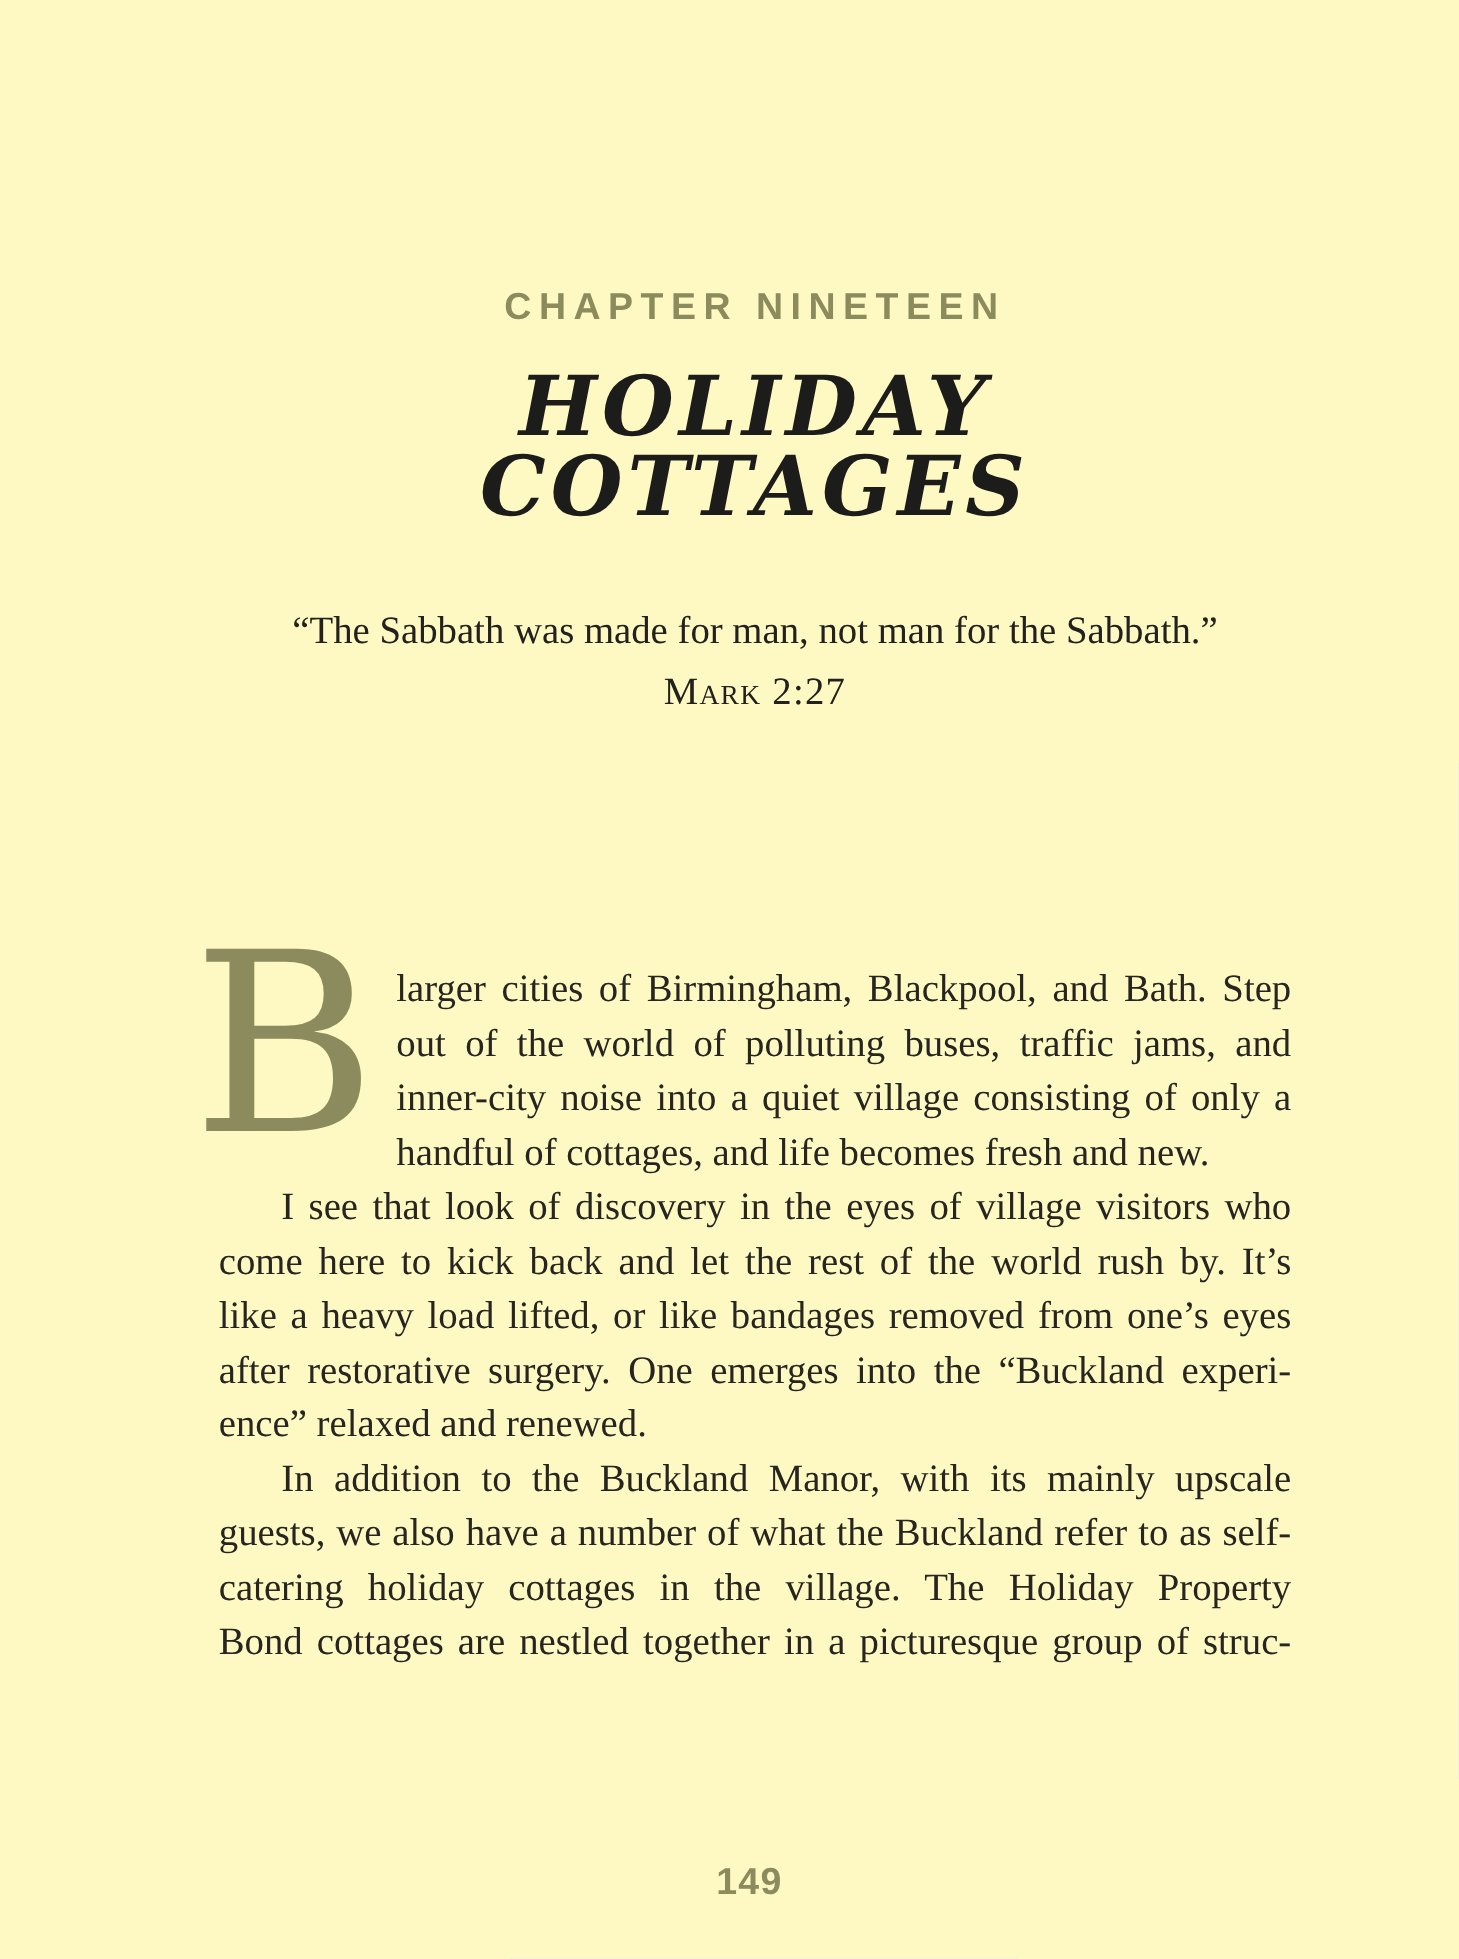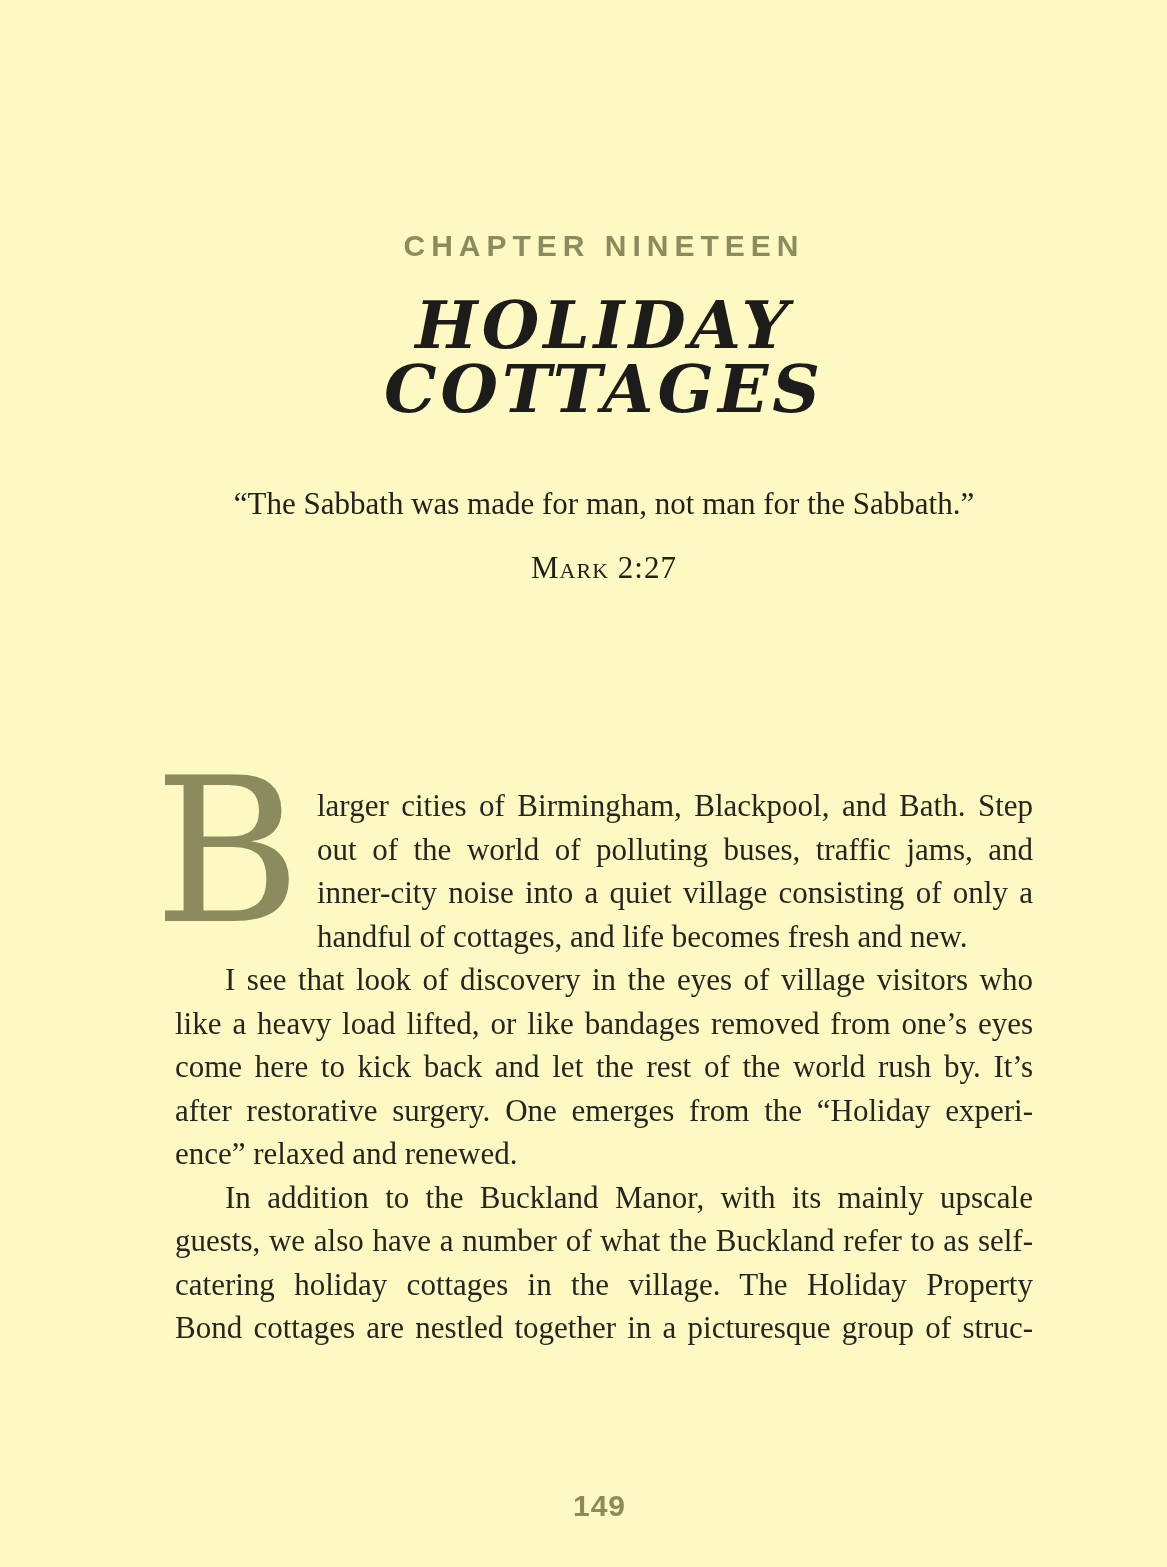--- a/index.html
+++ b/index.html
@@ -45,21 +45,21 @@
     color: #1c1c1a;
   }
   .epigraph {
     margin-top: 64px;
     text-align: center;
     font-size: 31px;
     line-height: 1.2;
     color: #22211d;
   }
   .epigraph-source {
-    margin-top: 28px;
+    margin-top: 13px;
     text-align: center;
     font-variant: small-caps;
     font-size: 31px;
     letter-spacing: 1px;
     color: #22211d;
   }
   .body-text {
     margin-top: 198px;
     font-size: 31px;
   }
@@ -128,23 +128,23 @@
         <span class="dropcap-spacer"></span>
         <span class="dropcap-letter">B</span>
         <div class="line">larger cities of Birmingham, Blackpool, and Bath. Step</div>
         <div class="line">out of the world of polluting buses, traffic jams, and</div>
         <div class="line">inner-city noise into a quiet village consisting of only a</div>
         <div class="line last">handful of cottages, and life becomes fresh and new.</div>
       </div>
 
       <div class="paragraph">
         <div class="line indent">I see that look of discovery in the eyes of village visitors who</div>
+        <div class="line">come here to kick back and let the rest of the world rush by. It’s</div>
         <div class="line">like a heavy load lifted, or like bandages removed from one’s eyes</div>
-        <div class="line">come here to kick back and let the rest of the world rush by. It’s</div>
-        <div class="line">after restorative surgery. One emerges from the “Holiday experi-</div>
+        <div class="line">after restorative surgery. One emerges into the “Buckland experi-</div>
         <div class="line last">ence” relaxed and renewed.</div>
       </div>
 
       <div class="paragraph">
         <div class="line indent">In addition to the Buckland Manor, with its mainly upscale</div>
         <div class="line">guests, we also have a number of what the Buckland refer to as self-</div>
         <div class="line">catering holiday cottages in the village. The Holiday Property</div>
         <div class="line">Bond cottages are nestled together in a picturesque group of struc-</div>
       </div>
 

